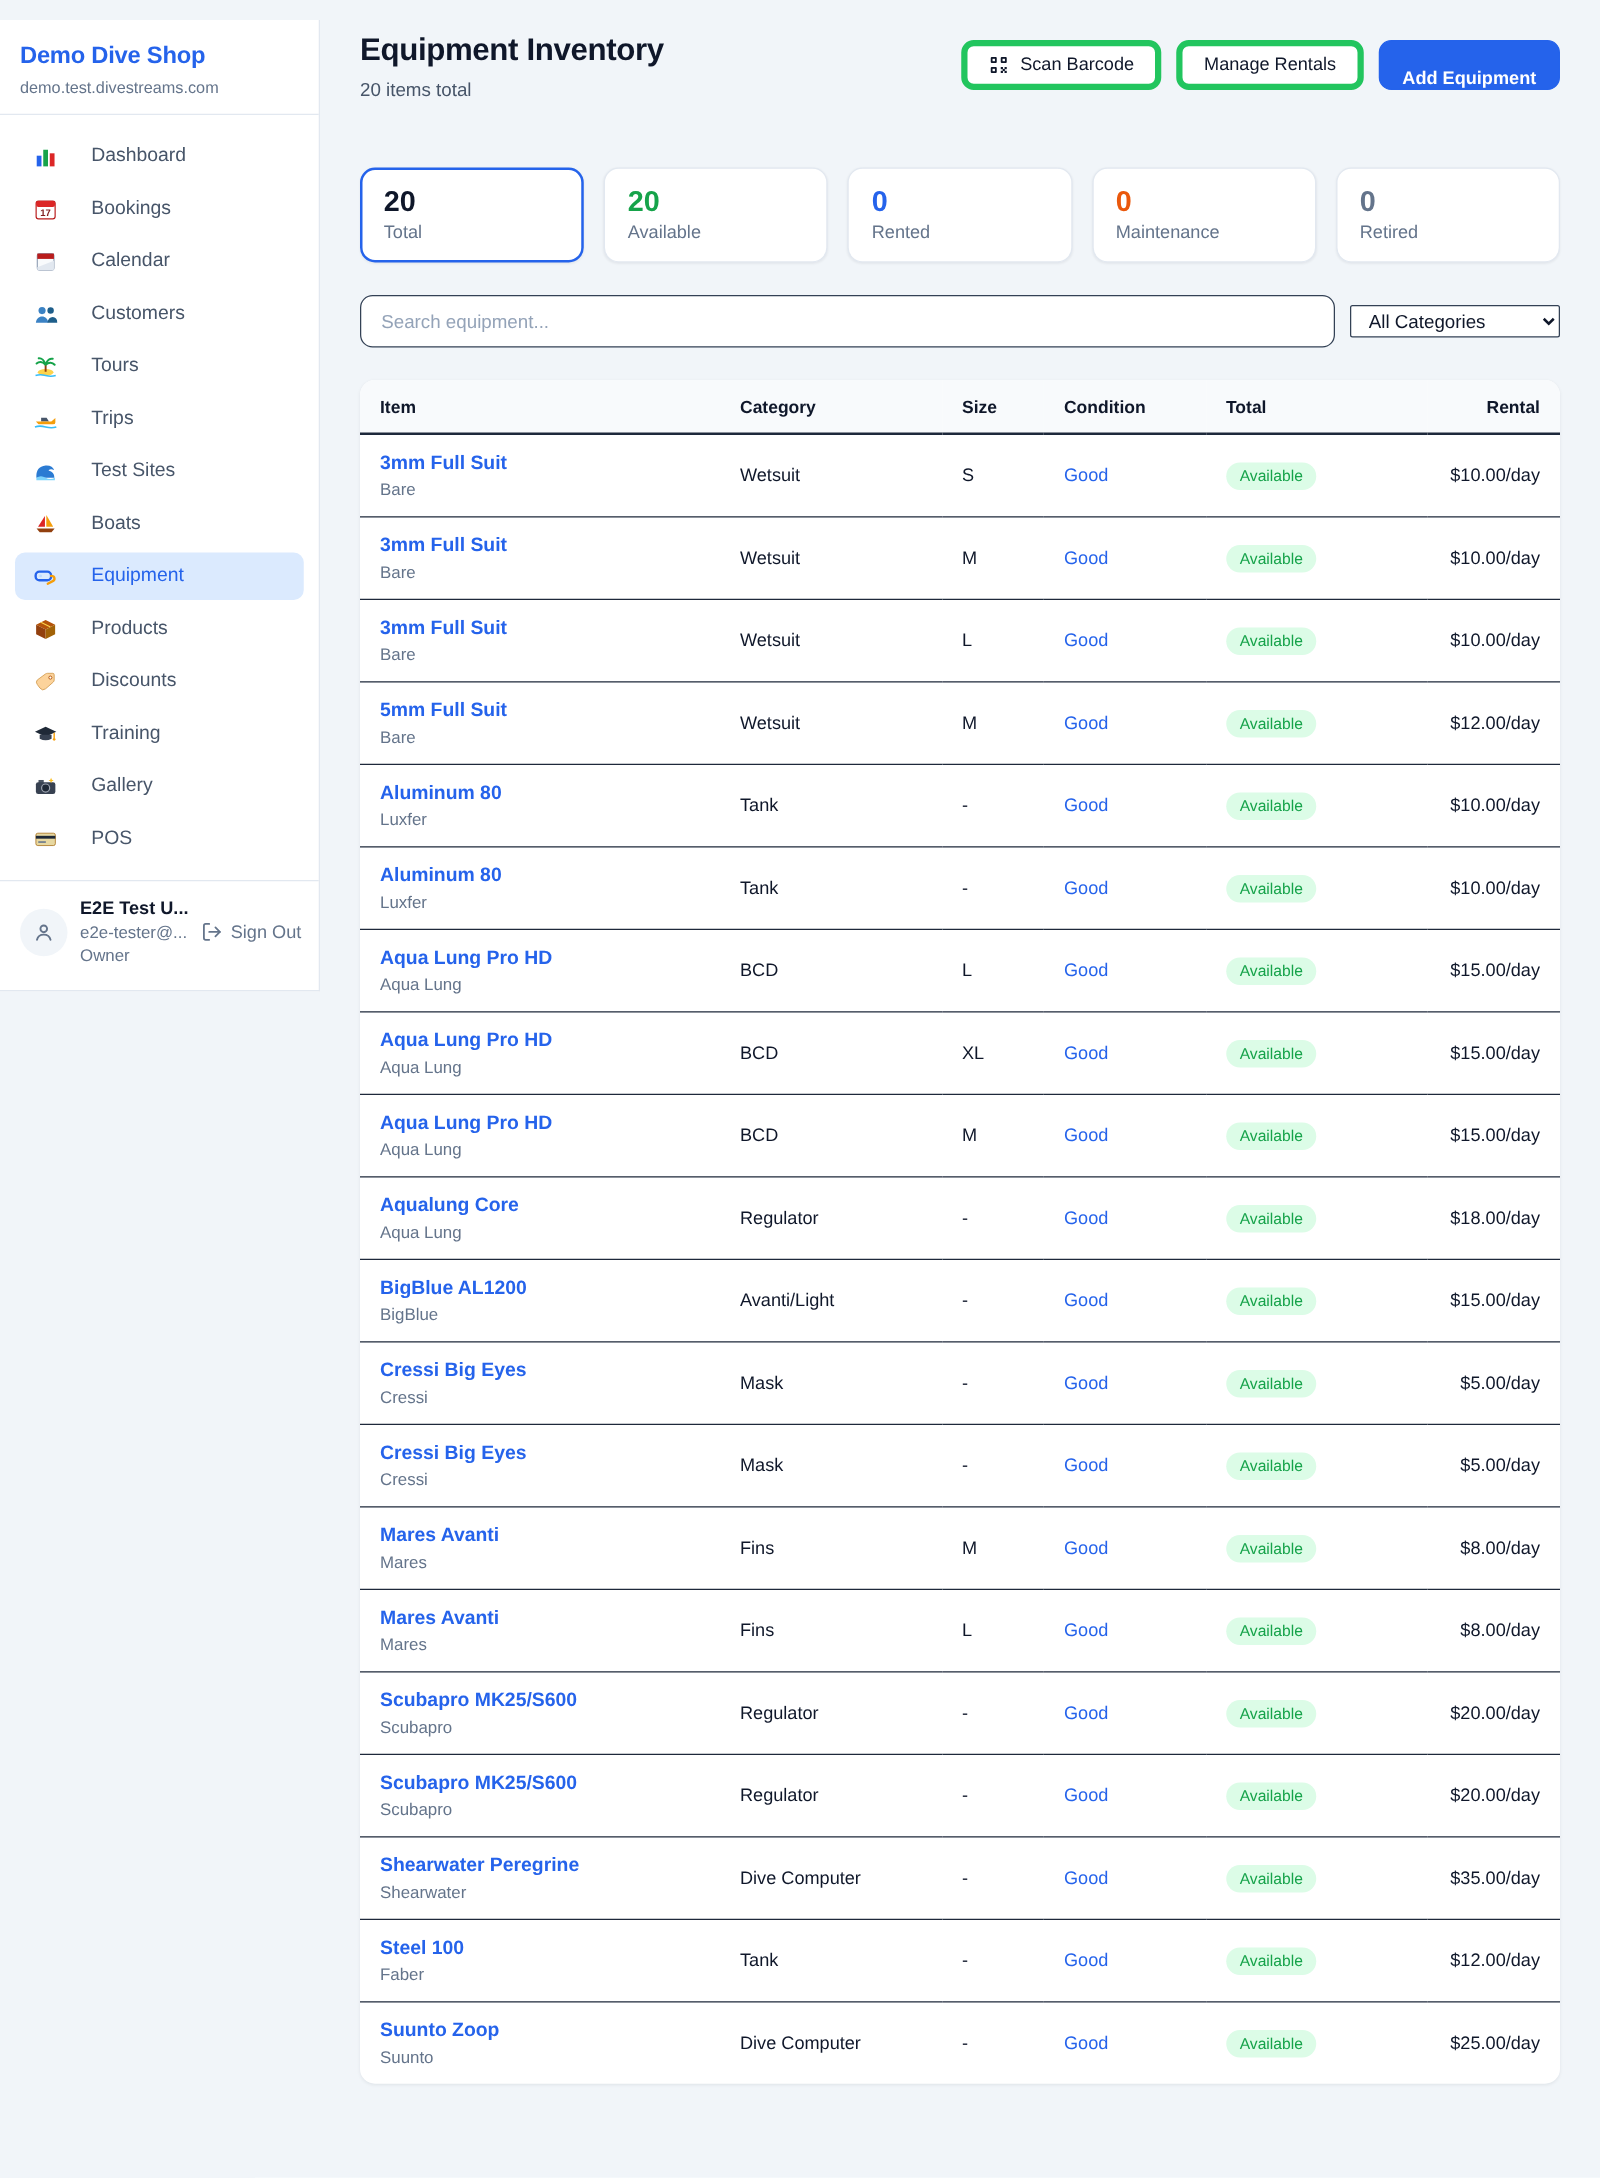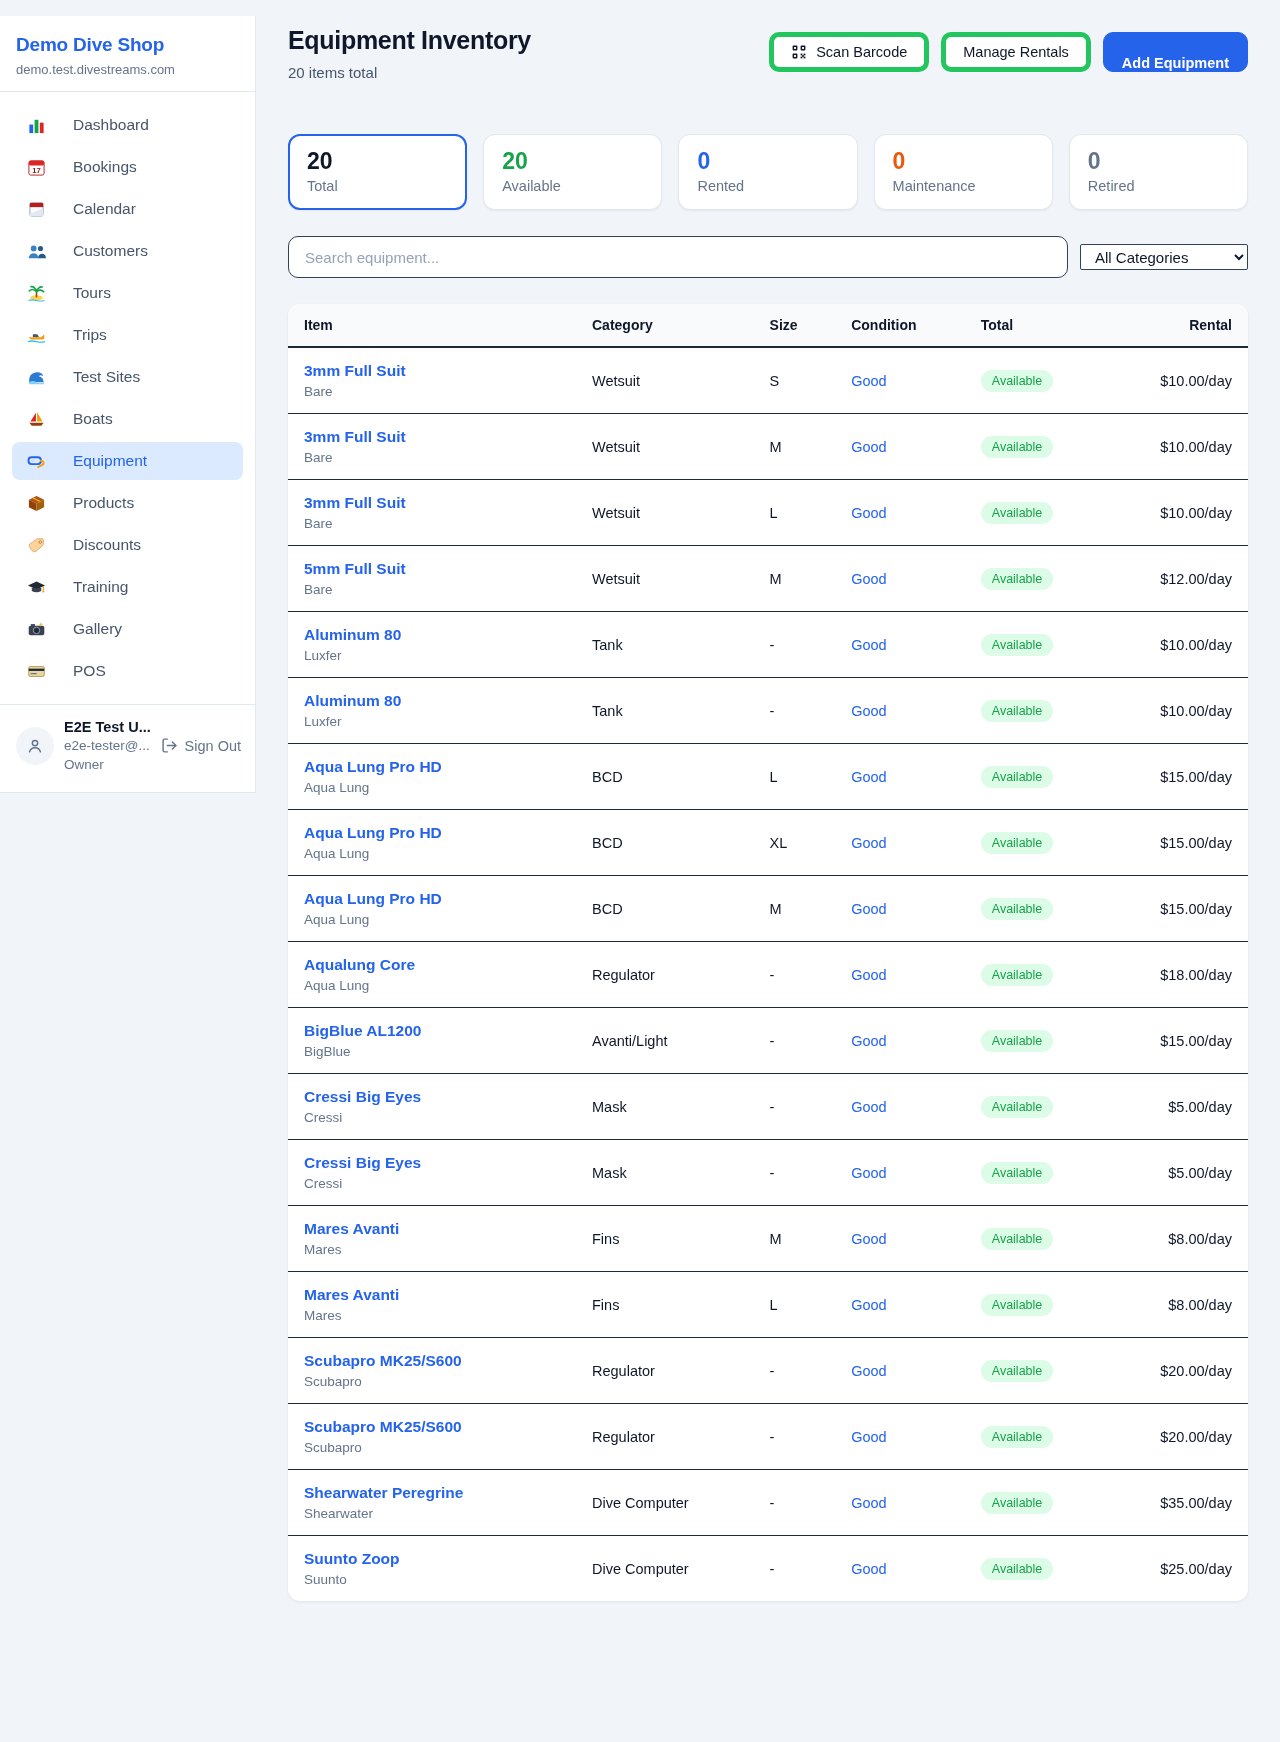--- a/index.html
+++ b/index.html
@@ -533,20 +533,31 @@
                 <div class="item-brand">Shearwater</div>
               </td>
               <td class="cell-plain">Dive Computer</td>
               <td class="cell-plain">-</td>
               <td><span class="cond-link">Good</span></td>
               <td><span class="badge">Available</span></td>
               <td class="rental">$35.00/day</td>
             </tr>
             <tr>
               <td>
+                <div class="item-name">Steel 100</div>
+                <div class="item-brand">Faber</div>
+              </td>
+              <td class="cell-plain">Tank</td>
+              <td class="cell-plain">-</td>
+              <td><span class="cond-link">Good</span></td>
+              <td><span class="badge">Available</span></td>
+              <td class="rental">$12.00/day</td>
+            </tr>
+            <tr>
+              <td>
                 <div class="item-name">Suunto Zoop</div>
                 <div class="item-brand">Suunto</div>
               </td>
               <td class="cell-plain">Dive Computer</td>
               <td class="cell-plain">-</td>
               <td><span class="cond-link">Good</span></td>
               <td><span class="badge">Available</span></td>
               <td class="rental">$25.00/day</td>
             </tr>
           </tbody>

